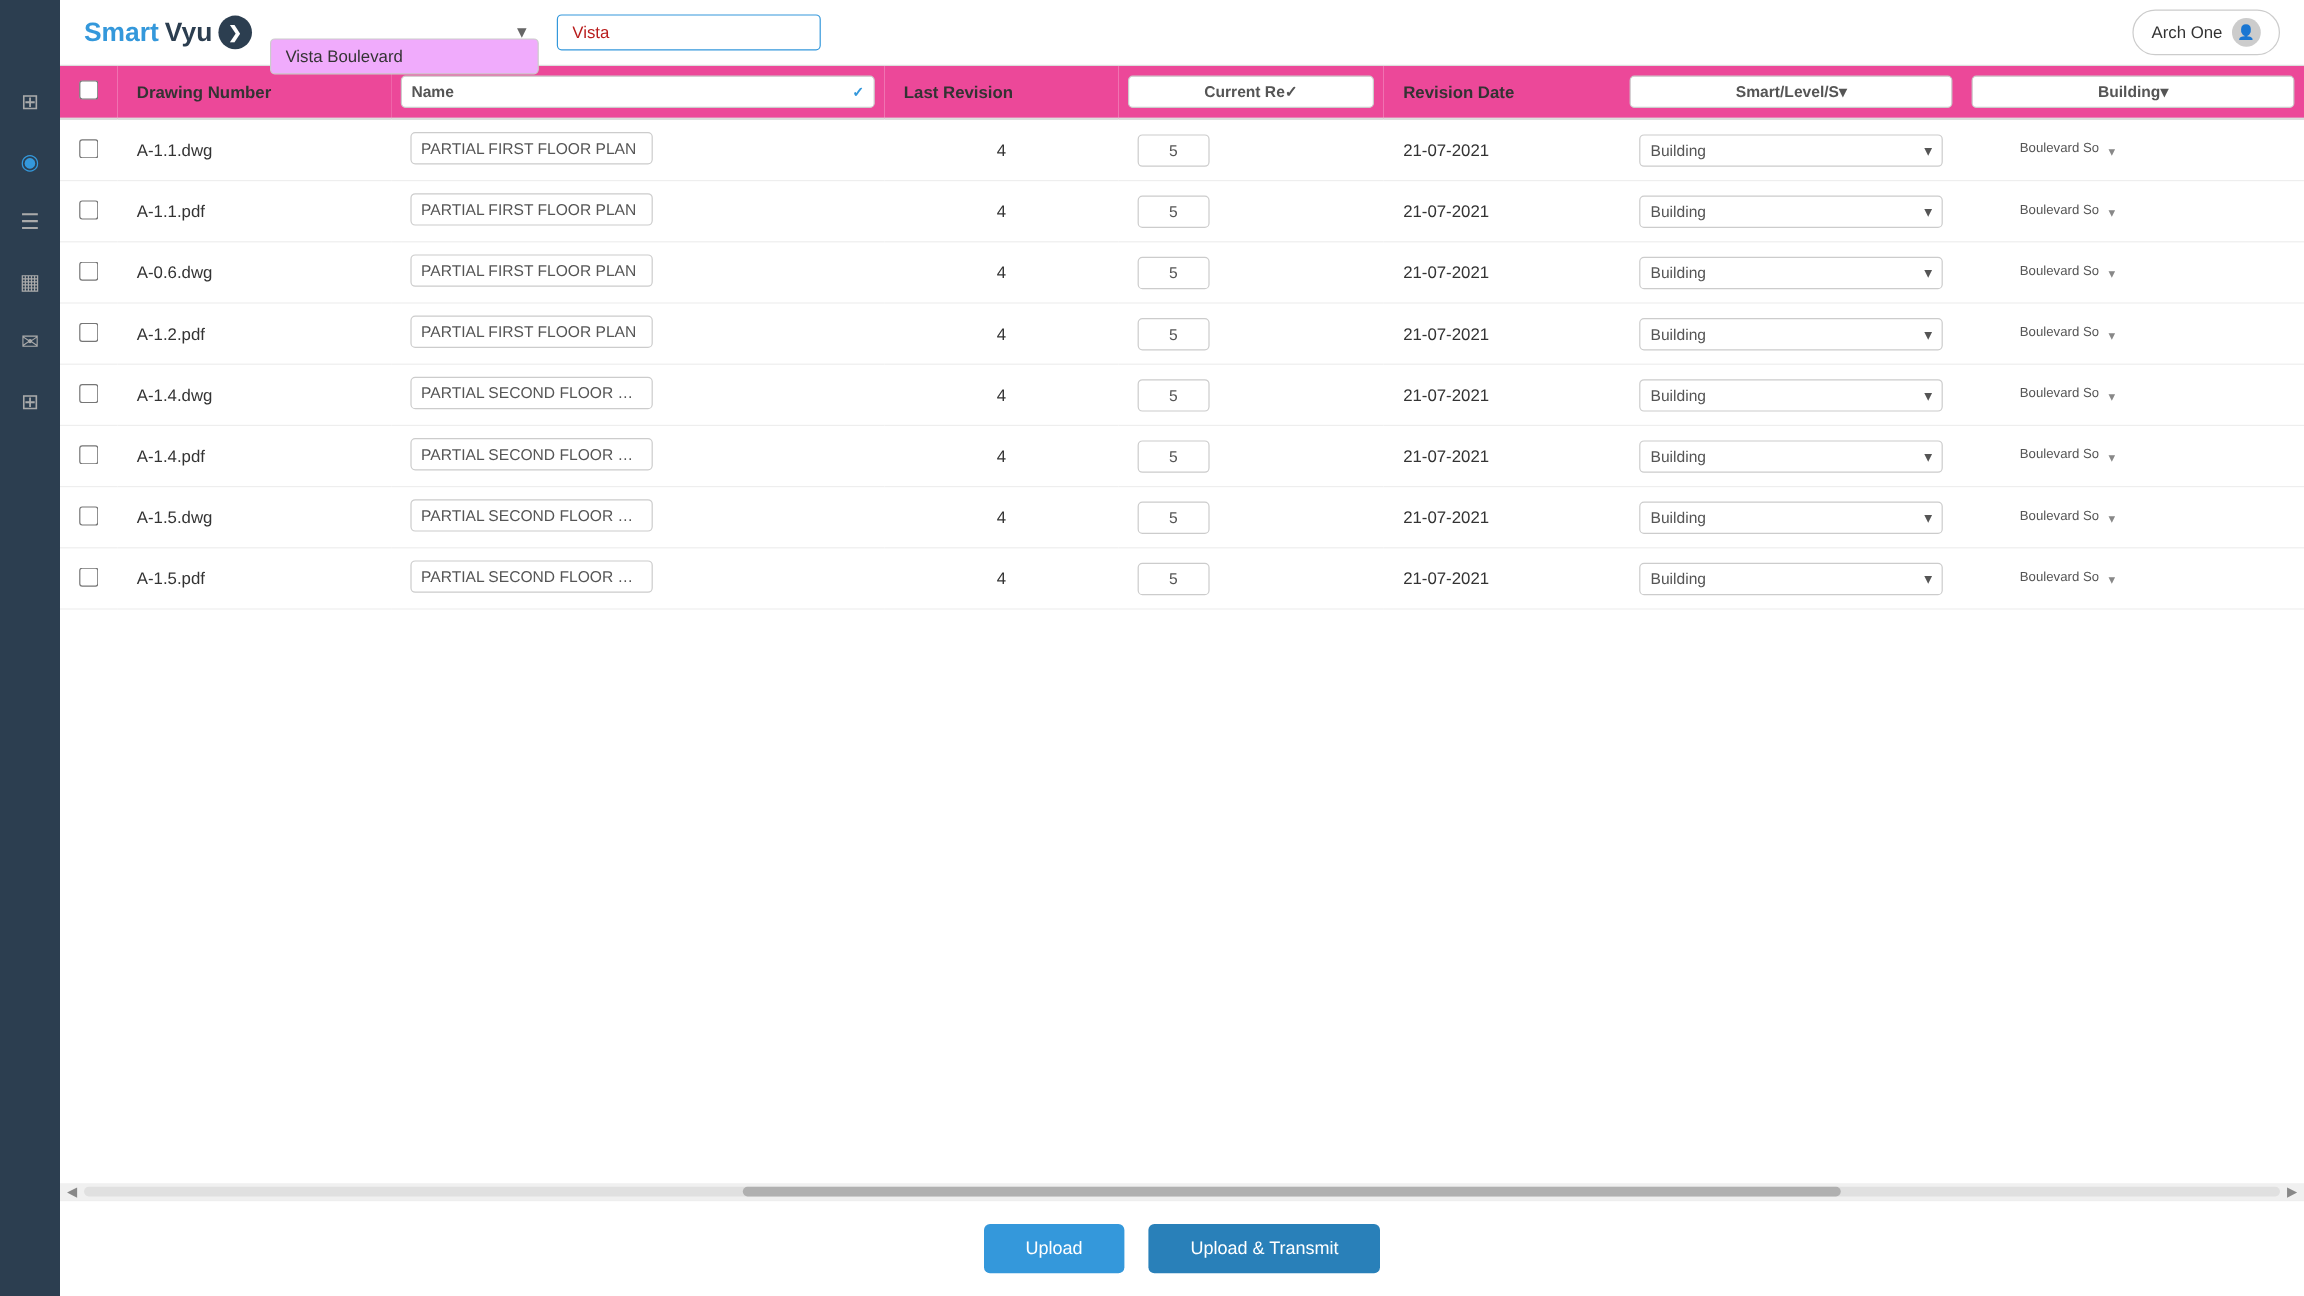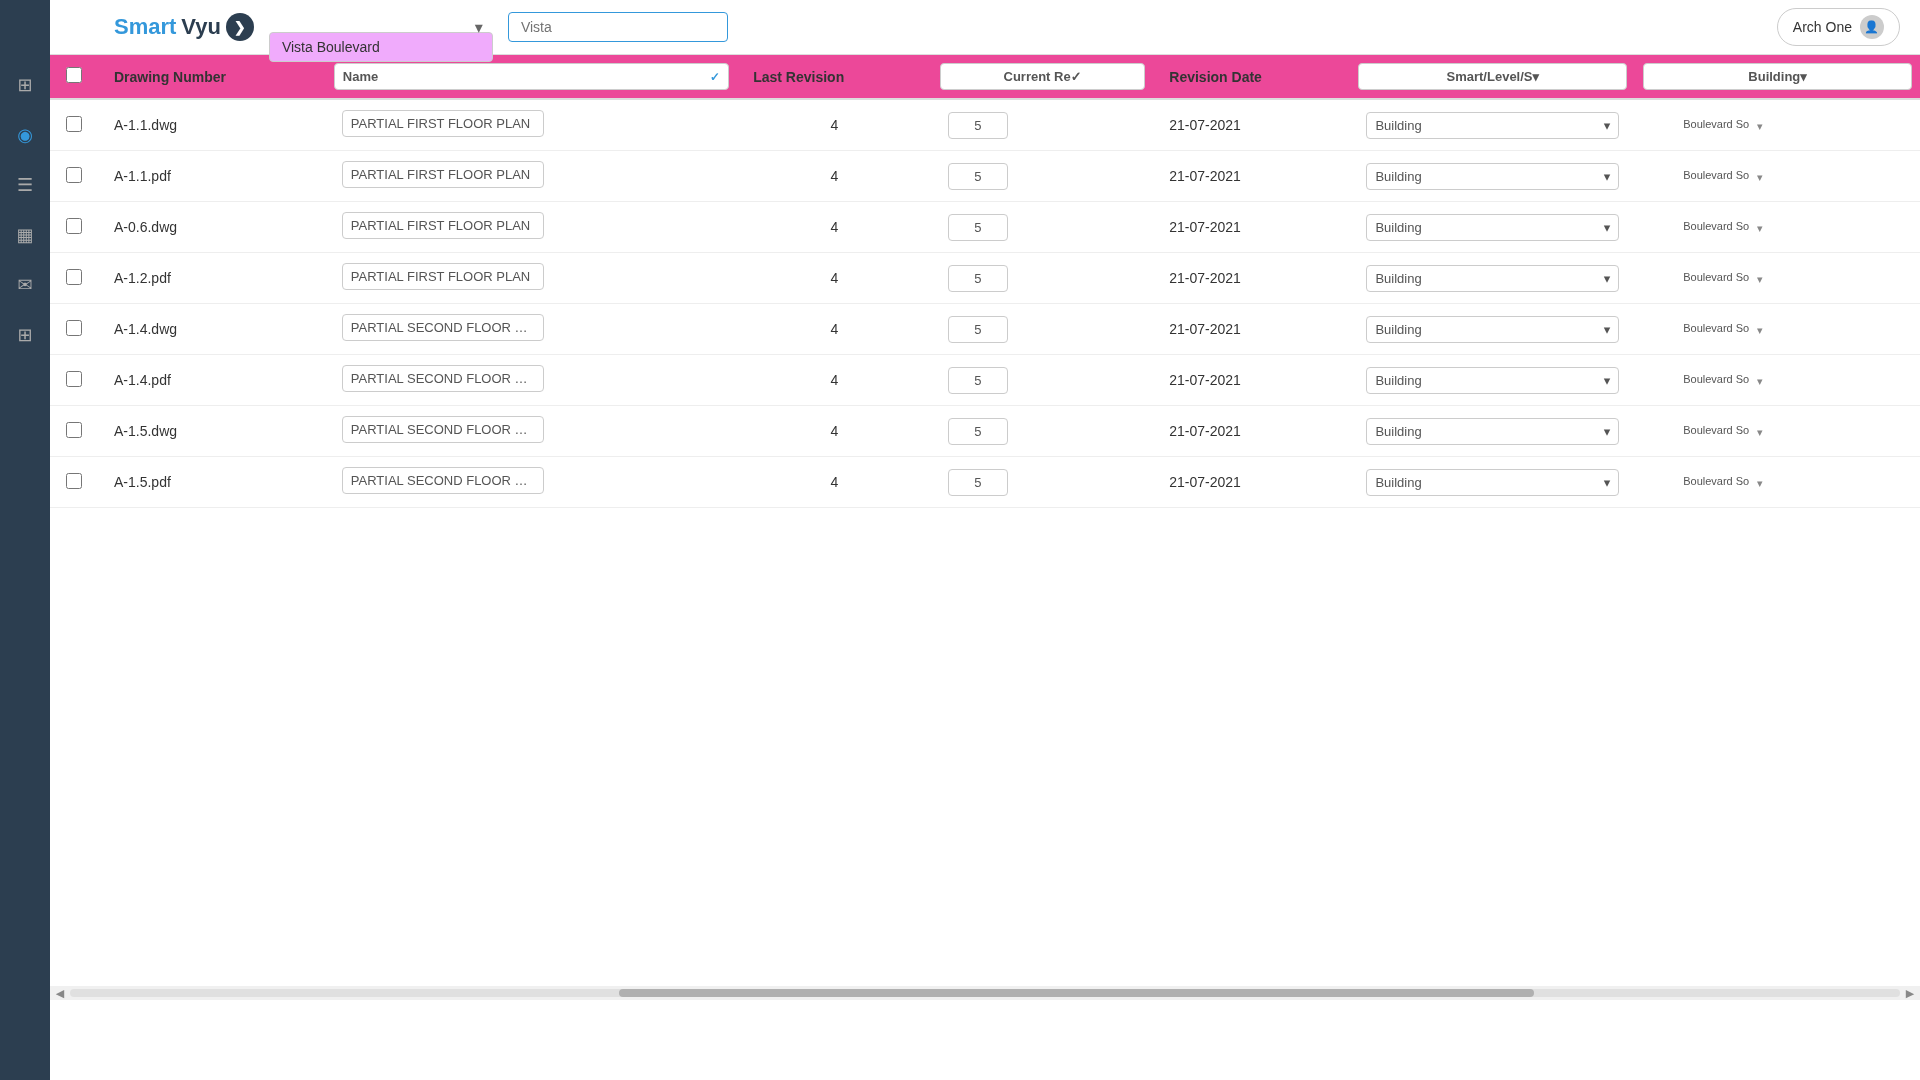--- a/index.html
+++ b/index.html
@@ -43,21 +43,20 @@
       gap: 15px;
       z-index: 99;
     }
     .logo {
       font-size: 22px;
       font-weight: bold;
       color: #3498db;
       display: flex;
       align-items: center;
       gap: 5px;
-      margin-left: 44px;
     }
     .logo span.vyu { color: #2c3e50; }
     .logo-arrow {
       width: 28px; height: 28px;
       background: #2c3e50;
       border-radius: 50%;
       display: flex; align-items: center; justify-content: center;
       color: #fff;
       font-size: 14px;
     }
@@ -84,21 +83,21 @@
       right: 10px; top: 50%;
       transform: translateY(-50%);
       color: #666;
       pointer-events: none;
     }
     .search-input {
       border: 1.5px solid #3498db;
       border-radius: 4px;
       padding: 6px 12px;
       font-size: 14px;
-      color: #737373;
+      color: #b91c1c;
       width: 220px;
       outline: none;
     }
     .header-spacer { flex: 1; }
     .user-badge {
       border: 1px solid #ccc;
       border-radius: 20px;
       padding: 6px 15px;
       display: flex; align-items: center; gap: 8px;
       font-size: 14px;
@@ -599,13 +598,17 @@
   </div>
 
   <div class="horiz-scroll-bar">
     <div class="horiz-scroll-arrow">◀</div>
     <div class="horiz-scroll-track">
       <div class="horiz-scroll-thumb"></div>
     </div>
     <div class="horiz-scroll-arrow">▶</div>
   </div>
 
+  <div class="bottom-bar">
+    <button class="btn-upload">Upload</button>
+    <button class="btn-upload-transmit">Upload &amp; Transmit</button>
+  </div>
 </div>
 
 </body></html>

